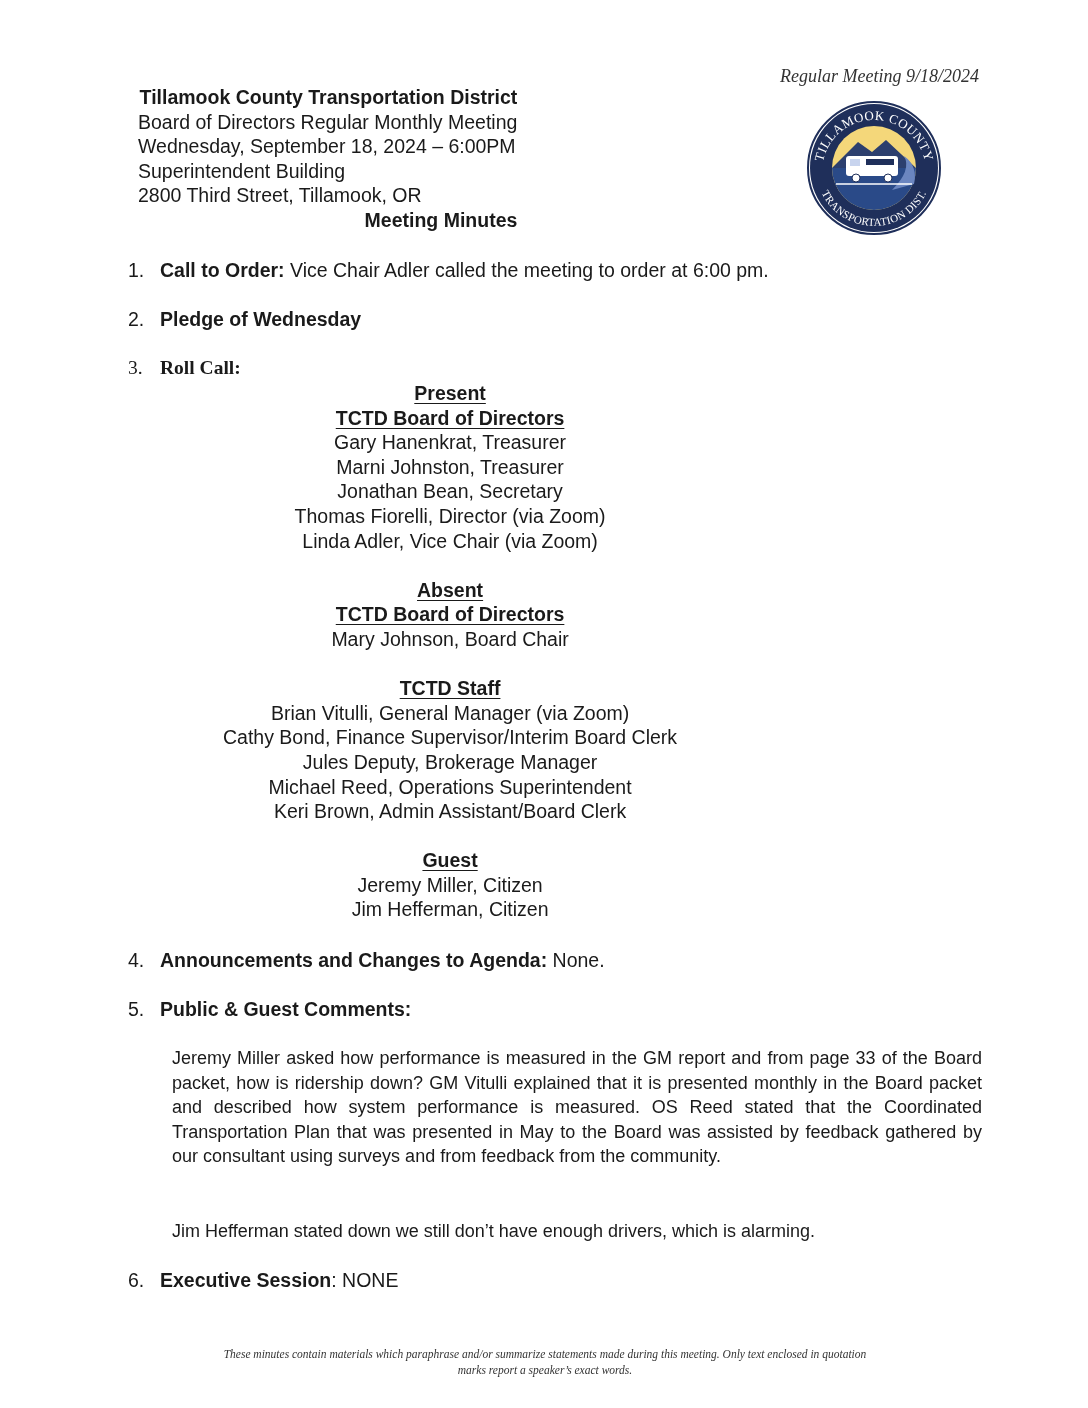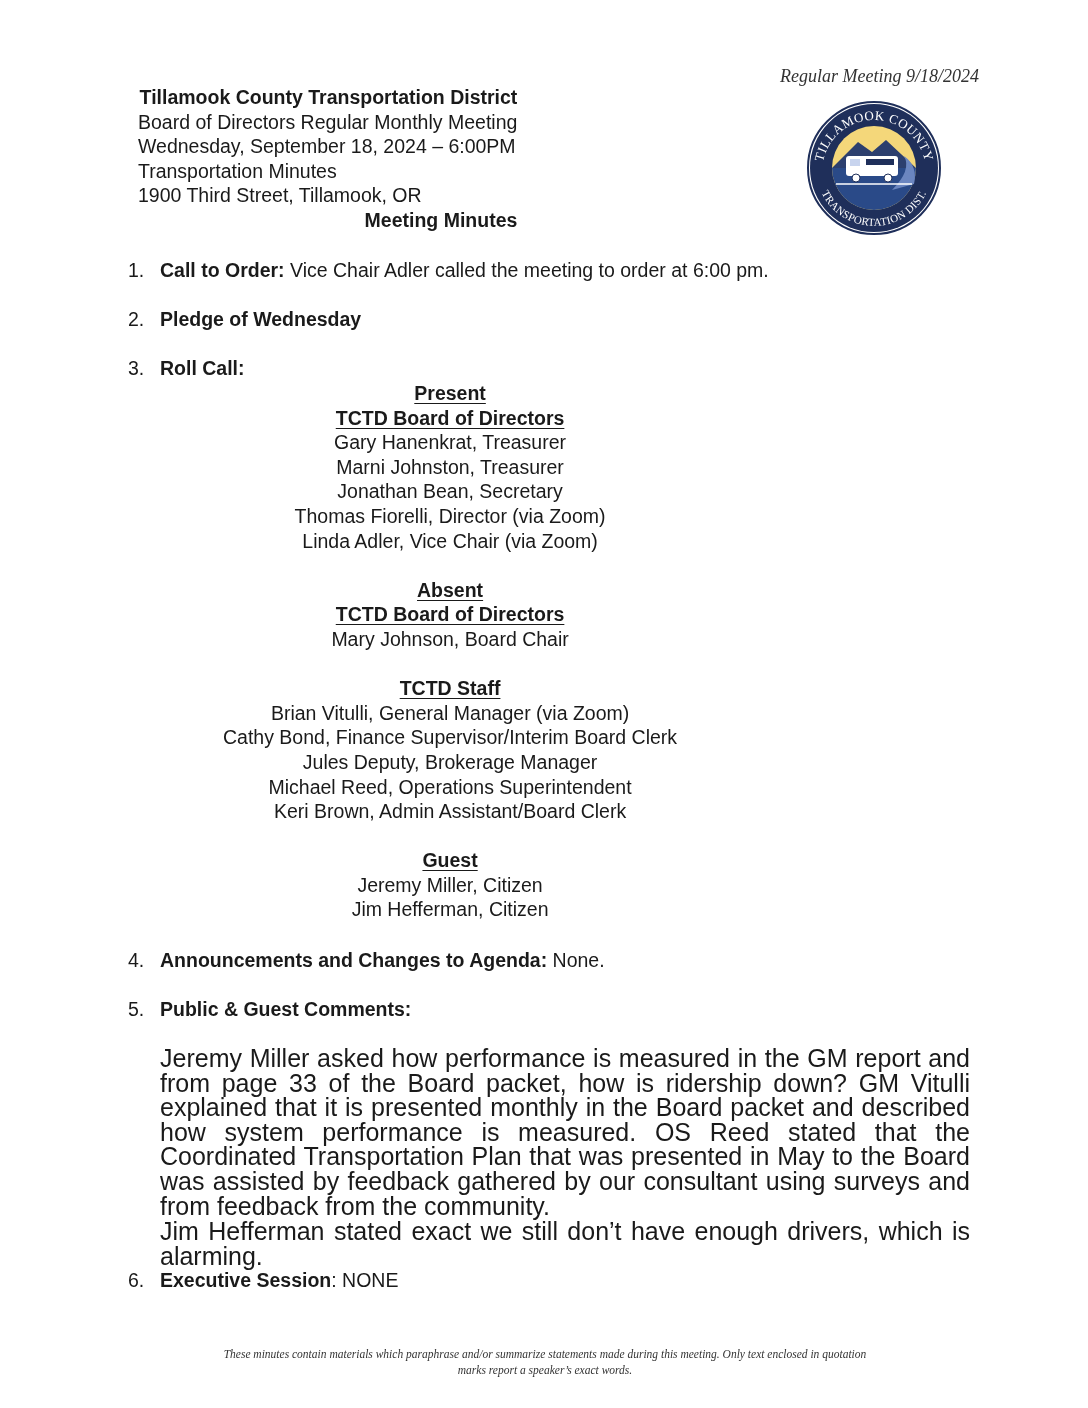--- a/index.html
+++ b/index.html
@@ -9,36 +9,36 @@
               font-style: italic; font-size: 18px; color: #333; }
   .header { position: absolute; top: 85px; left: 138px; font-size: 19.5px; line-height: 24.6px; }
   .header .b { font-weight: bold; text-align: right; }
   .logo { position: absolute; top: 100px; left: 800px; width: 148px; height: 136px; }
   .item { position: absolute; left: 128px; font-size: 19.5px; line-height: 24.6px; white-space: nowrap; }
   .item .num { display: inline-block; width: 32px; }
   .item .lbl { font-weight: bold; }
   .roll { position: absolute; left: 223px; font-size: 19.5px; line-height: 24.6px; text-align: center; }
   .roll .hd { font-weight: bold; text-decoration: underline; text-underline-offset: 3px; }
   .roll .grp { margin-bottom: 24.6px; }
-  .para { position: absolute; left: 160px; width: 810px; font-size: 25px; line-height: 24.6px;
+  .para { position: absolute; left: 172px; width: 810px; font-size: 18px; line-height: 24.6px;
           text-align: justify; }
   .footer { position: absolute; top: 1346px; left: 120px; width: 850px; text-align: center;
             font-family: "Liberation Serif", serif; font-style: italic; font-size: 11.5px; line-height: 16px; color: #333; }
 </style>
 </head>
 <body>
 
 <div class="page-tag">Regular Meeting 9/18/2024</div>
 
 <div class="header">
   <div class="b">Tillamook County Transportation District</div>
   <div>Board of Directors Regular Monthly Meeting</div>
   <div>Wednesday, September 18, 2024 – 6:00PM</div>
-  <div>Transportation Minutes</div>
-  <div>1900 Third Street, Tillamook, OR</div>
+  <div>Superintendent Building</div>
+  <div>2800 Third Street, Tillamook, OR</div>
   <div class="b">Meeting Minutes</div>
 </div>
 
 <svg class="logo" viewBox="0 0 148 136">
   <defs>
     <path id="arcTop" d="M 22 72 A 52 52 0 0 1 126 72"></path>
     <path id="arcBot" d="M 16 68 A 58 58 0 0 0 132 68"></path>
   </defs>
   <circle cx="74" cy="68" r="66" fill="#ffffff" stroke="#1f2f5a" stroke-width="2"></circle>
   <circle cx="74" cy="68" r="64" fill="#1f2f5a"></circle>
@@ -61,21 +61,21 @@
     <textPath href="#arcBot" startOffset="50%" text-anchor="middle">TRANSPORTATION DIST.</textPath>
   </text>
 </svg>
 
 <div class="item" style="top:258px;">
   <span class="num">1.</span><span class="lbl">Call to Order:</span><span> Vice Chair Adler called the meeting to order at 6:00 pm.</span>
 </div>
 <div class="item" style="top:307px;">
   <span class="num">2.</span><span class="lbl">Pledge of Wednesday</span>
 </div>
-<div class="item" style="top:356px;">
+<div class="item" style="top:356px;font-family:Liberation Serif, serif;">
   <span class="num">3.</span><span class="lbl">Roll Call:</span>
 </div>
 
 <div class="roll" style="top:381px;">
   <div class="grp">
     <div class="hd">Present</div>
     <div class="hd">TCTD Board of Directors</div>
     <div>Gary Hanenkrat, Treasurer</div>
     <div>Marni Johnston, Treasurer</div>
     <div>Jonathan Bean, Secretary</div>
@@ -103,21 +103,21 @@
 </div>
 
 <div class="item" style="top:948px;">
   <span class="num">4.</span><span class="lbl">Announcements and Changes to Agenda:</span><span> None.</span>
 </div>
 <div class="item" style="top:997px;">
   <span class="num">5.</span><span class="lbl">Public &amp; Guest Comments:</span>
 </div>
 
 <div class="para" style="top:1046px;">Jeremy Miller asked how performance is measured in the GM report and from page 33 of the Board packet, how is ridership down? GM Vitulli explained that it is presented monthly in the Board packet and described how system performance is measured. OS Reed stated that the Coordinated Transportation Plan that was presented in May to the Board was assisted by feedback gathered by our consultant using surveys and from feedback from the community.</div>
-<div class="para" style="top:1219px;">Jim Hefferman stated exact we still don’t have enough drivers, which is alarming.</div>
+<div class="para" style="top:1219px;">Jim Hefferman stated down we still don’t have enough drivers, which is alarming.</div>
 
 <div class="item" style="top:1268px;">
   <span class="num">6.</span><span class="lbl">Executive Session</span><span>: NONE</span>
 </div>
 
 <div class="footer">
   <div>These minutes contain materials which paraphrase and/or summarize statements made during this meeting.  Only text enclosed in quotation</div>
   <div>marks report a speaker’s exact words.</div>
 </div>
 

